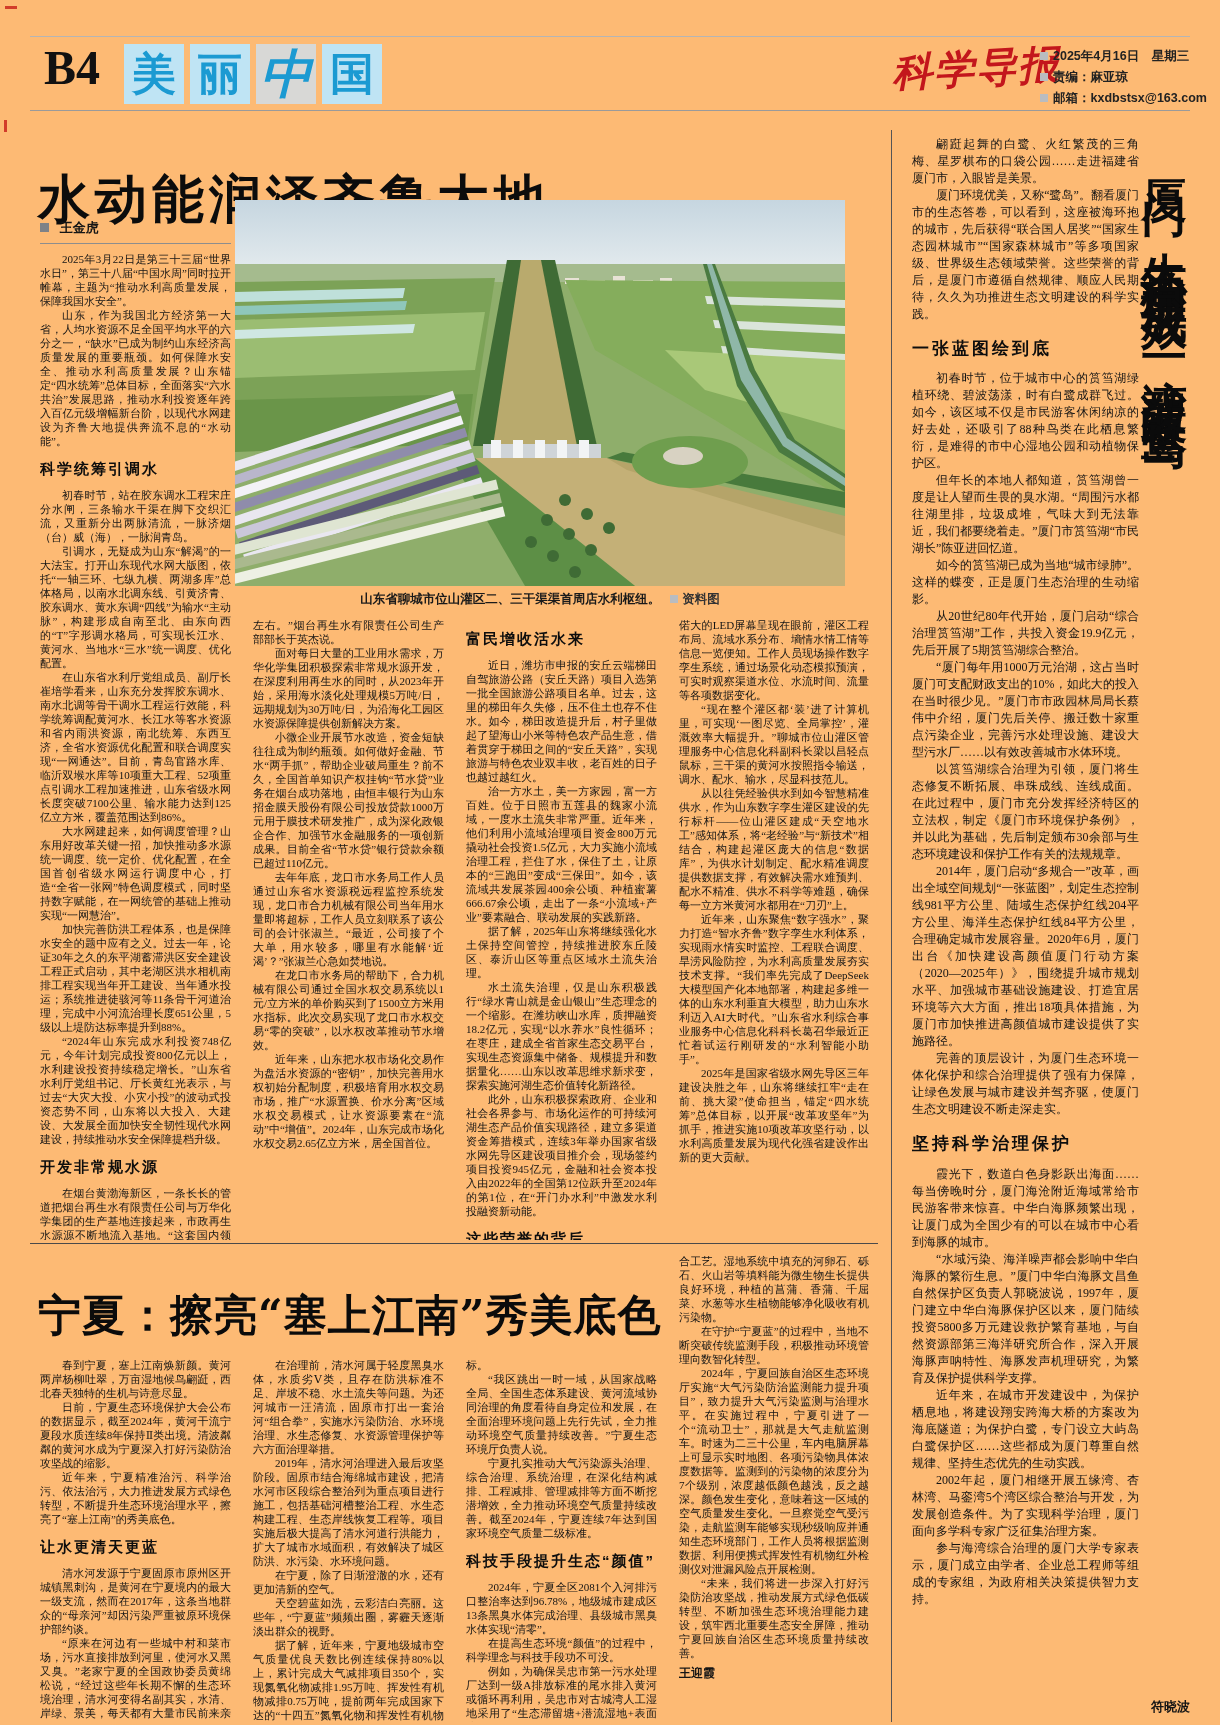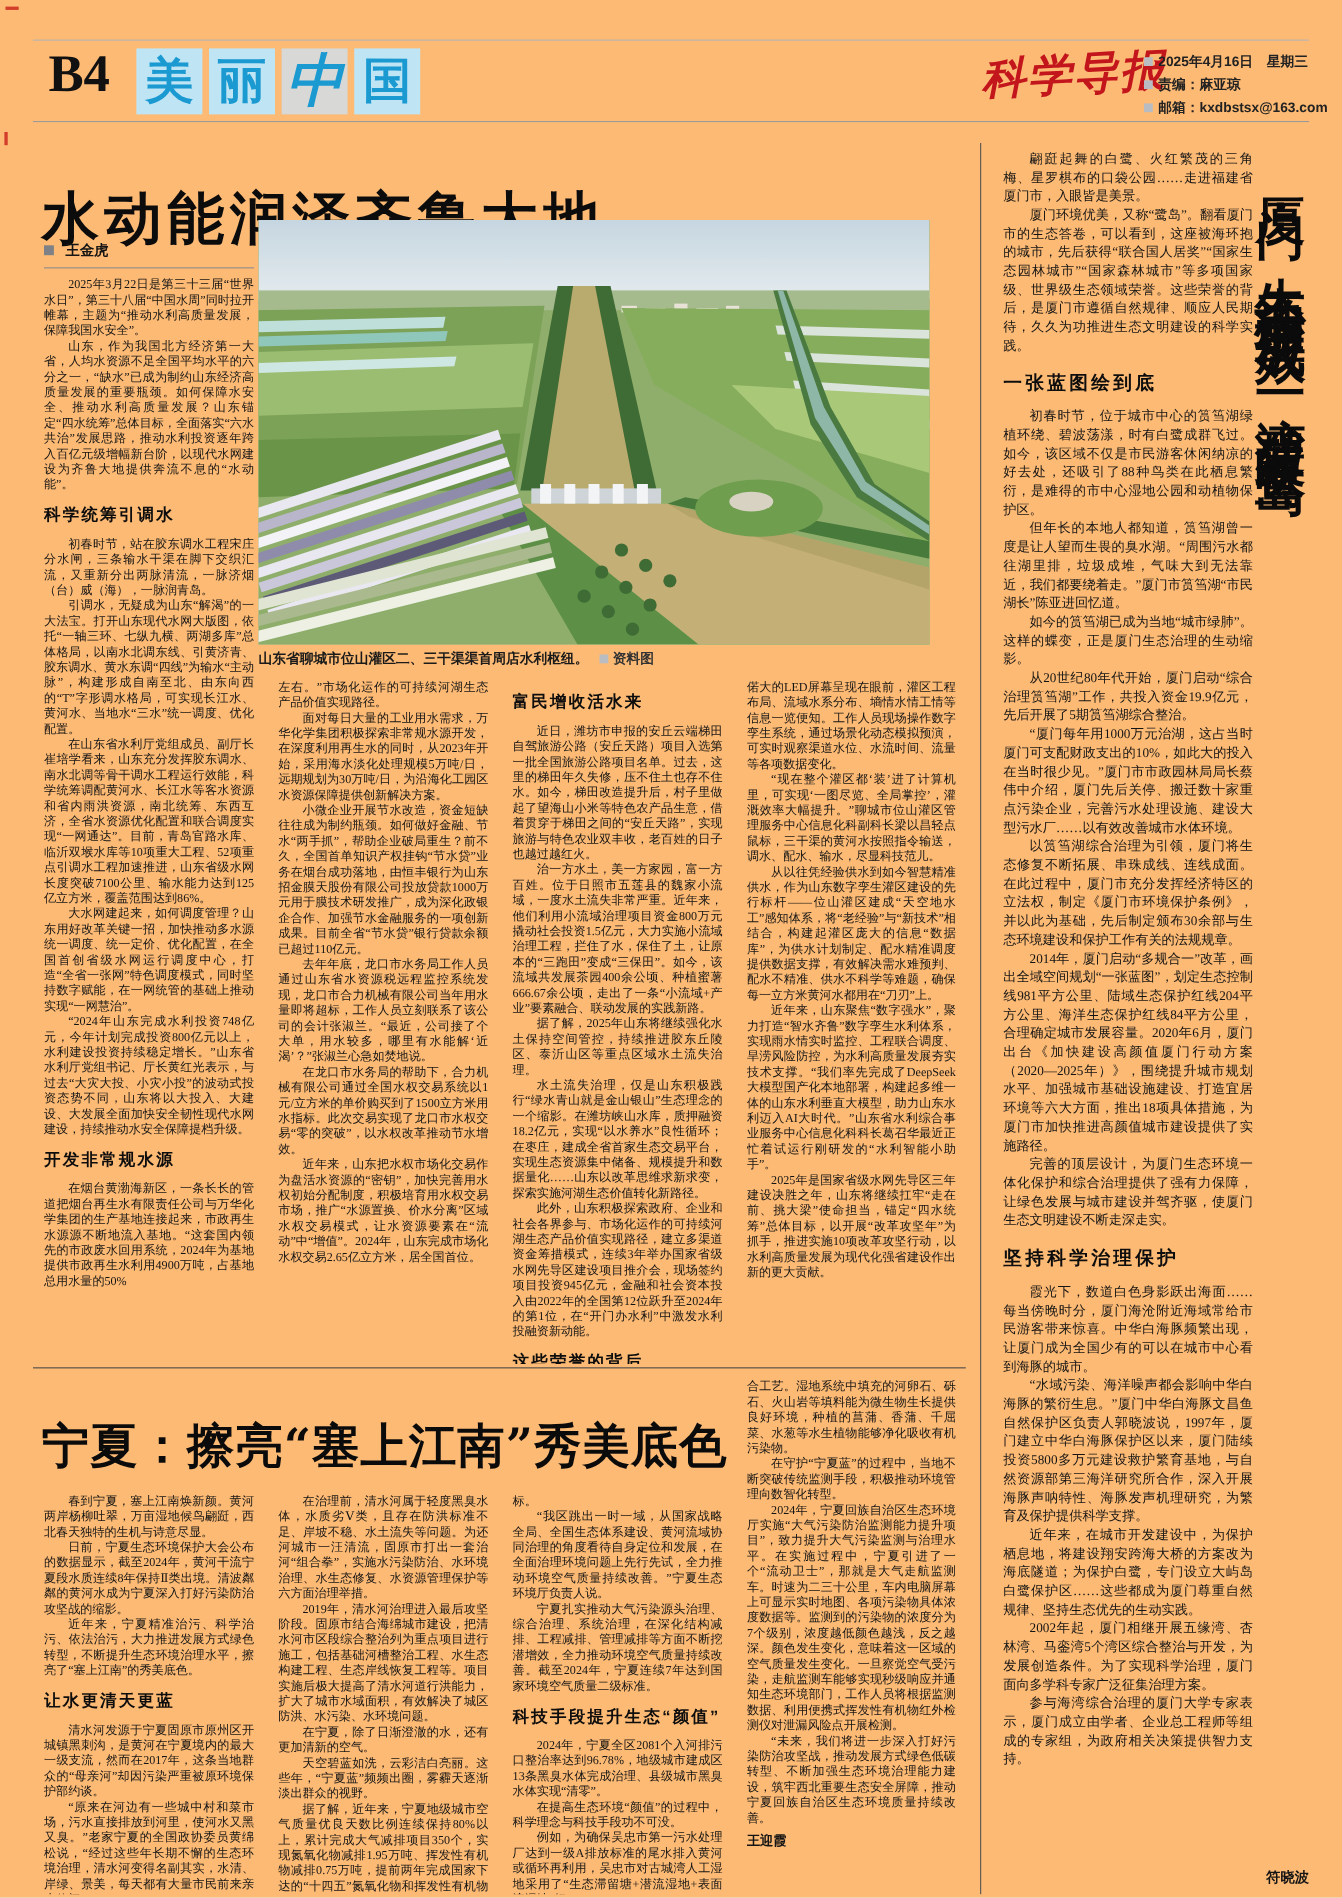--- a/index.html
+++ b/index.html
@@ -19,21 +19,21 @@
   #head-info .row{white-space:nowrap;}
   #head-info .sq{display:inline-block;width:8px;height:8px;background:#b9bcc0;margin-right:5px;}
   
   #main-headline{position:absolute;left:38px;top:136px;font:900 52px/1.1 "Liberation Sans","DejaVu Sans",sans-serif;
       letter-spacing:5px;color:#0c0c0c;}
   #main-byline{position:absolute;left:40px;top:221px;width:191px;border-bottom:1px solid #8d8d8d;padding-bottom:9px;
       font:700 13px/1 "Liberation Sans","DejaVu Sans",sans-serif;}
   #main-byline .sq{display:inline-block;width:9px;height:9px;background:#7e8287;margin-right:7px;}
   #photo{position:absolute;left:235px;top:200px;width:610px;height:386px;background:#9db98a;}
   #photo svg{display:block;}
-  #photo-caption{position:absolute;left:235px;top:592px;width:610px;text-align:left;
+  #photo-caption{position:absolute;left:235px;top:592px;width:610px;text-align:center;
       font:700 12.5px/1.2 "Liberation Sans","DejaVu Sans",sans-serif;color:#1a1a1a;}
   #photo-caption .sq{display:inline-block;width:8px;height:8px;background:#b9bcc0;margin:0 4px 0 10px;}
   #photo-caption .credit{font-weight:700;color:#333;}
   
   .col{position:absolute;text-align:justify;font-size:11px;line-height:14px;color:#141414;overflow:hidden;}
   .col p{margin:0;text-indent:2em;}
   .col p.noind{text-indent:0;}
   .col h3{font:700 15px/1.25 "Liberation Sans","DejaVu Sans",sans-serif;letter-spacing:2px;
       margin:12px 0 9px;text-indent:0;color:#0d0d0d;}
   .col p.byl{text-indent:0;text-align:left;font:700 12px/18px "Liberation Sans","DejaVu Sans",sans-serif;margin-top:4px;}
@@ -184,26 +184,27 @@
   </div>
 
   <div id="m-col1" class="col">
       <p>2025年3月22日是第三十三届“世界水日”，第三十八届“中国水周”同时拉开帷幕，主题为“推动水利高质量发展，保障我国水安全”。</p>
       <p>山东，作为我国北方经济第一大省，人均水资源不足全国平均水平的六分之一，“缺水”已成为制约山东经济高质量发展的重要瓶颈。如何保障水安全、推动水利高质量发展？山东锚定“四水统筹”总体目标，全面落实“六水共治”发展思路，推动水利投资逐年跨入百亿元级增幅新台阶，以现代水网建设为齐鲁大地提供奔流不息的“水动能”。</p>
       <h3>科学统筹引调水</h3>
       <p>初春时节，站在胶东调水工程宋庄分水闸，三条输水干渠在脚下交织汇流，又重新分出两脉清流，一脉济烟（台）威（海），一脉润青岛。</p>
       <p>引调水，无疑成为山东“解渴”的一大法宝。打开山东现代水网大版图，依托“一轴三环、七纵九横、两湖多库”总体格局，以南水北调东线、引黄济青、胶东调水、黄水东调“四线”为输水“主动脉”，构建形成自南至北、由东向西的“T”字形调水格局，可实现长江水、黄河水、当地水“三水”统一调度、优化配置。</p>
       <p>在山东省水利厅党组成员、副厅长崔培学看来，山东充分发挥胶东调水、南水北调等骨干调水工程运行效能，科学统筹调配黄河水、长江水等客水资源和省内雨洪资源，南北统筹、东西互济，全省水资源优化配置和联合调度实现“一网通达”。目前，青岛官路水库、临沂双堠水库等10项重大工程、52项重点引调水工程加速推进，山东省级水网长度突破7100公里、输水能力达到125亿立方米，覆盖范围达到86%。</p>
       <p>大水网建起来，如何调度管理？山东用好改革关键一招，加快推动多水源统一调度、统一定价、优化配置，在全国首创省级水网运行调度中心，打造“全省一张网”特色调度模式，同时坚持数字赋能，在一网统管的基础上推动实现“一网慧治”。</p>
+      <p>加快完善防洪工程体系，也是保障水安全的题中应有之义。过去一年，论证30年之久的东平湖蓄滞洪区安全建设工程正式启动，其中老湖区洪水相机南排工程实现当年开工建设、当年通水投运；系统推进徒骇河等11条骨干河道治理，完成中小河流治理长度651公里，5级以上堤防达标率提升到88%。</p>
       <p>“2024年山东完成水利投资748亿元，今年计划完成投资800亿元以上，水利建设投资持续稳定增长。”山东省水利厅党组书记、厅长黄红光表示，与过去“大灾大投、小灾小投”的波动式投资态势不同，山东将以大投入、大建设、大发展全面加快安全韧性现代水网建设，持续推动水安全保障提档升级。</p>
       <h3>开发非常规水源</h3>
       <p>在烟台黄渤海新区，一条长长的管道把烟台再生水有限责任公司与万华化学集团的生产基地连接起来，市政再生水源源不断地流入基地。“这套国内领先的市政废水回用系统，2024年为基地提供市政再生水利用4900万吨，占基地总用水量的50%</p>
     </div>
   <div id="m-col2" class="col">
-      <p class="noind">左右。”市场化运作的可持续河湖生态产品价值实现路径。</p>
+      <p class="noind">左右。”烟台再生水有限责任公司生产部部长于英杰说。</p>
       <p>面对每日大量的工业用水需求，万华化学集团积极探索非常规水源开发，在深度利用再生水的同时，从2023年开始，采用海水淡化处理规模5万吨/日，远期规划为30万吨/日，为沿海化工园区水资源保障提供创新解决方案。</p>
       <p>小微企业开展节水改造，资金短缺往往成为制约瓶颈。如何做好金融、节水“两手抓”，帮助企业破局重生？前不久，全国首单知识产权挂钩“节水贷”业务在烟台成功落地，由恒丰银行为山东招金膜天股份有限公司投放贷款1000万元用于膜技术研发推广，成为深化政银企合作、加强节水金融服务的一项创新成果。目前全省“节水贷”银行贷款余额已超过110亿元。</p>
       <p>去年年底，龙口市水务局工作人员通过山东省水资源税远程监控系统发现，龙口市合力机械有限公司当年用水量即将超标，工作人员立刻联系了该公司的会计张淑兰。“最近，公司接了个大单，用水较多，哪里有水能解‘近渴’？”张淑兰心急如焚地说。</p>
       <p>在龙口市水务局的帮助下，合力机械有限公司通过全国水权交易系统以1元/立方米的单价购买到了1500立方米用水指标。此次交易实现了龙口市水权交易“零的突破”，以水权改革推动节水增效。</p>
       <p>近年来，山东把水权市场化交易作为盘活水资源的“密钥”，加快完善用水权初始分配制度，积极培育用水权交易市场，推广“水源置换、价水分离”区域水权交易模式，让水资源要素在“流动”中“增值”。2024年，山东完成市场化水权交易2.65亿立方米，居全国首位。</p>
     </div>
   <div id="m-col3" class="col">
       <h3>富民增收活水来</h3>
       <p>近日，潍坊市申报的安丘云端梯田自驾旅游公路（安丘天路）项目入选第一批全国旅游公路项目名单。过去，这里的梯田年久失修，压不住土也存不住水。如今，梯田改造提升后，村子里做起了望海山小米等特色农产品生意，借着贯穿于梯田之间的“安丘天路”，实现旅游与特色农业双丰收，老百姓的日子也越过越红火。</p>
       <p>治一方水土，美一方家园，富一方百姓。位于日照市五莲县的魏家小流域，一度水土流失非常严重。近年来，他们利用小流域治理项目资金800万元撬动社会投资1.5亿元，大力实施小流域治理工程，拦住了水，保住了土，让原本的“三跑田”变成“三保田”。如今，该流域共发展茶园400余公顷、种植蜜薯666.67余公顷，走出了一条“小流域+产业”要素融合、联动发展的实践新路。</p>

